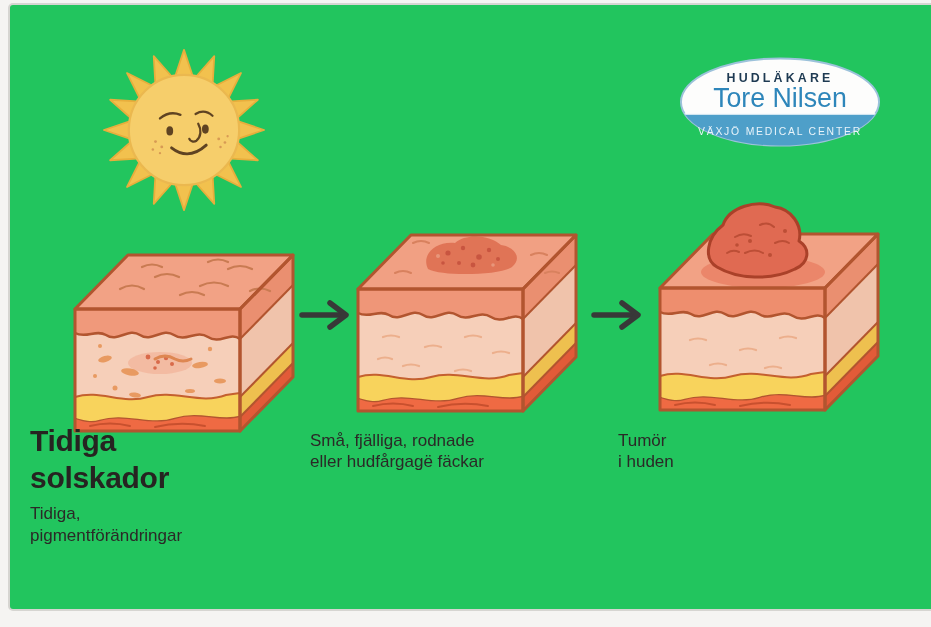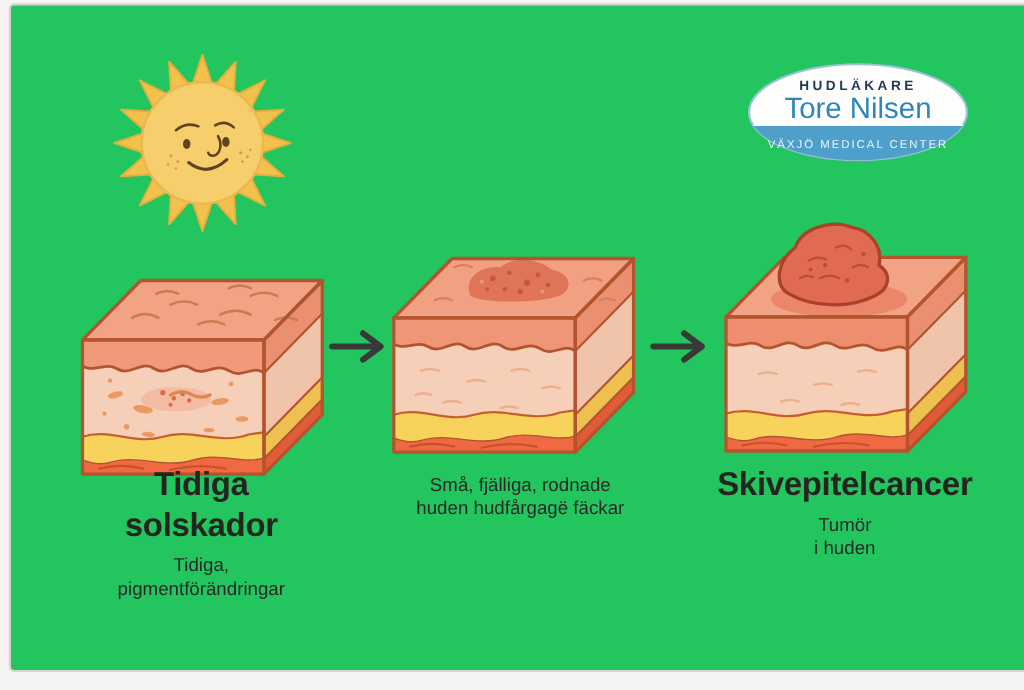--- a/index.html
+++ b/index.html
@@ -2,21 +2,21 @@
 <html><head>
 <meta charset="utf-8">
 <style>
   html,body { margin:0; padding:0; background:#ffffff; font-family:"Liberation Sans", sans-serif; }
   .screen { position:relative; width:931px; height:627px; background:#F5F4F2; overflow:hidden; }
   .canvas {
     position:absolute; left:8px; top:3px; width:911px; height:604px;
     background:#22c55e; border:2px solid #D6D5D1; border-radius:5px;padding-left:15px;
   }
   .abs { position:absolute; }
-  .stage { position:absolute; text-align:center; color:#262421; }
+  .stage { position:absolute; color:#262421; }
   .stage h2 {
     margin:0; font-size:30px; line-height:1.22; font-weight:bold;
     white-space:pre-line; letter-spacing:-0.3px;
   }
   .stage p {
     margin:7px 0 0 0; font-size:17px; line-height:1.26; font-weight:normal;
     white-space:pre-line; color:#2B2927;
   }
   svg { display:block; }
 </style>
@@ -271,23 +271,22 @@
 
     <div class="stage" style="left:20px; top:418px; width:306px;">
       <h2>Tidiga
 solskador</h2>
       <p>Tidiga,
 pigmentförändringar</p>
     </div>
 
     <div class="stage" style="left:300px; top:418px; width:326px;">
       <p>Små, fjälliga, rodnade
-huden hudfårgagë fäckar</p>
+eller hudfårgagë fäckar</p>
     </div>
 
     <div class="stage" style="left:608px; top:418px; width:300px;">
-      <h2>Skivepitelcancer</h2>
       <p>Tumör
 i huden</p>
     </div>
 
   </div>
 </div>
 
 </body></html>

